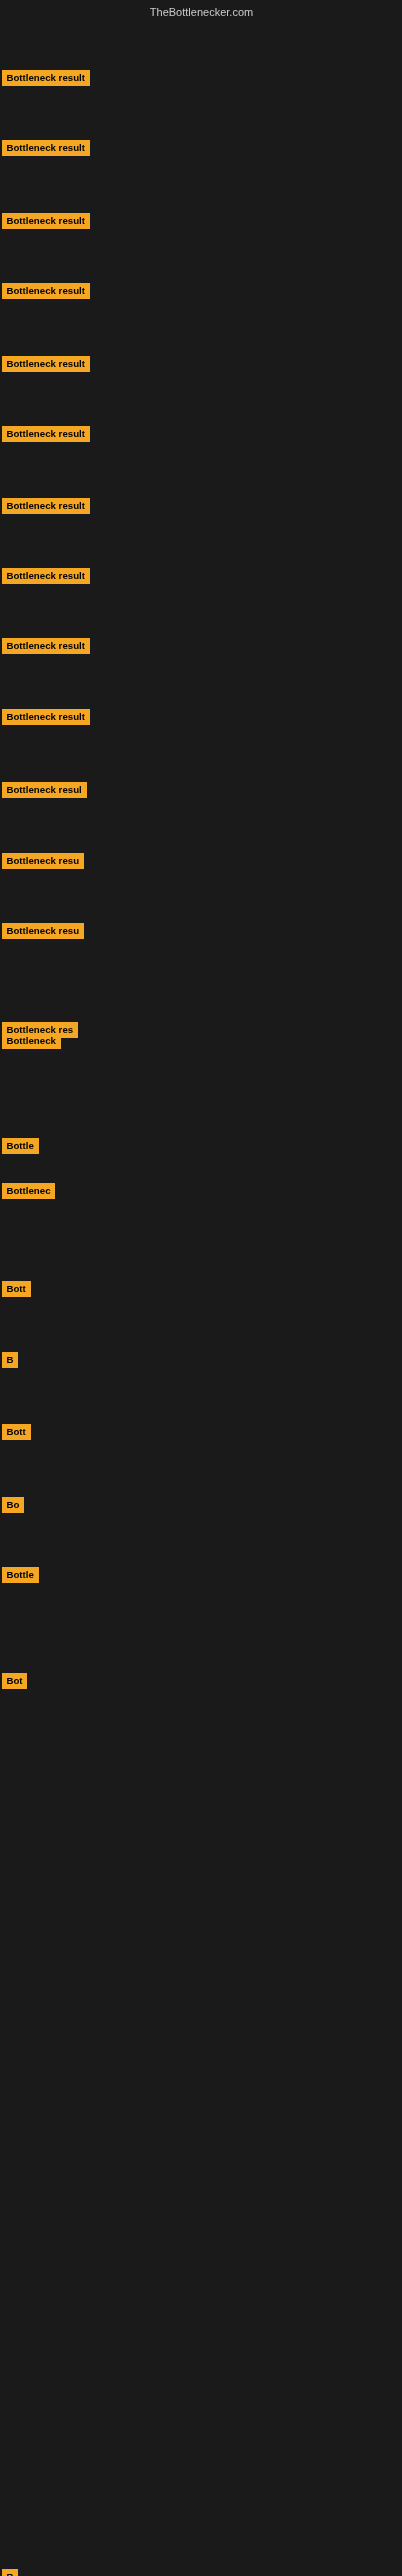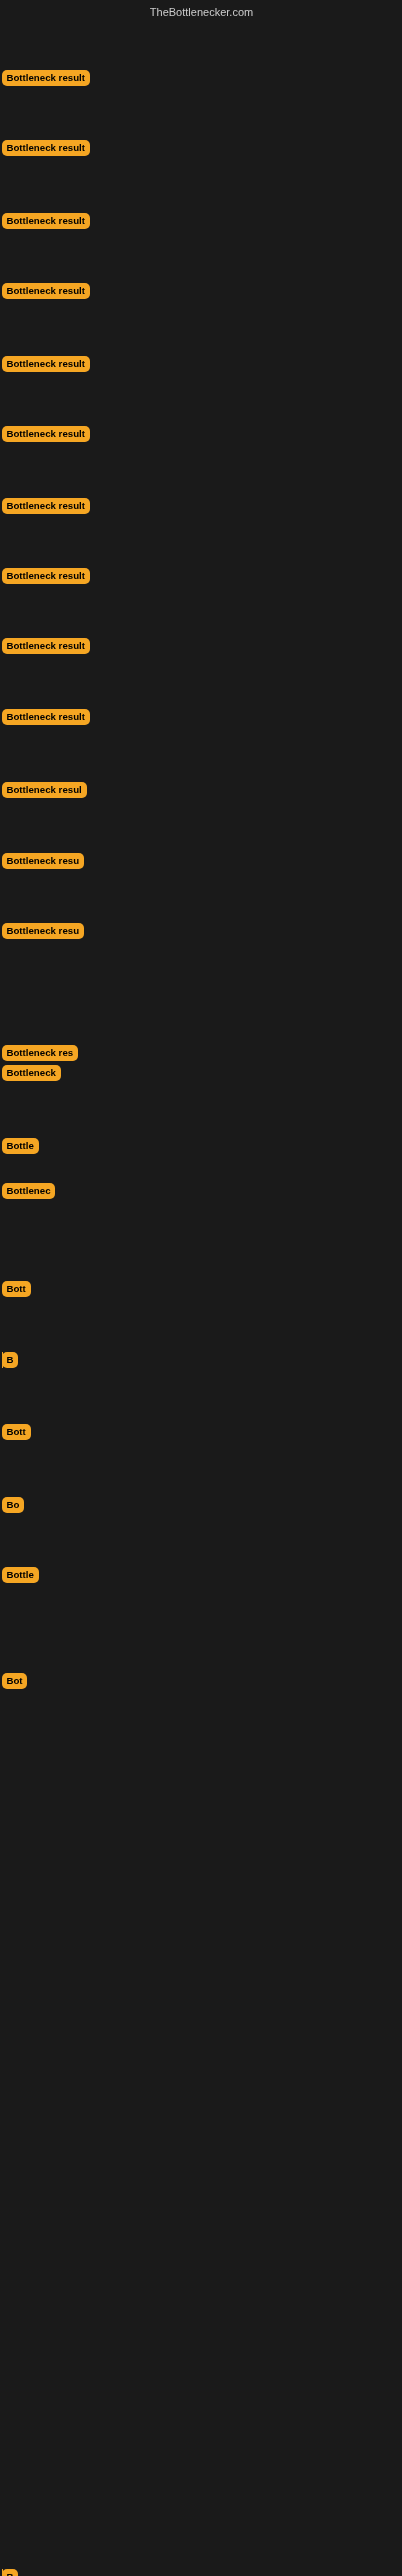--- a/index.html
+++ b/index.html
@@ -21,21 +21,21 @@
       padding: 6.4px 0;
       font-weight: normal;
     }
     .bottleneck-badge {
       background-color: #f5a623;
       color: #000;
       font-size: 9.7px;
       font-weight: bold;
       padding: 2.4px 4.8px;
       display: inline-block;
-      border-radius: 5px;
+      border-radius: 0;
       position: absolute;
       left: 1.6px;
       white-space: nowrap;
       overflow: hidden;
     }
     .cursor-line {
       position: absolute;
       left: 1.6px;
       width: 1.6px;
       height: 16px;
@@ -54,22 +54,22 @@
     <div class="bottleneck-badge" style="top: 258px; max-width: 101px;">Bottleneck result</div>
     <div class="bottleneck-badge" style="top: 331px; max-width: 102px;">Bottleneck result</div>
     <div class="bottleneck-badge" style="top: 401px; max-width: 104px;">Bottleneck result</div>
     <div class="bottleneck-badge" style="top: 473px; max-width: 103px;">Bottleneck result</div>
     <div class="bottleneck-badge" style="top: 543px; max-width: 101px;">Bottleneck result</div>
     <div class="bottleneck-badge" style="top: 613px; max-width: 98px;">Bottleneck result</div>
     <div class="bottleneck-badge" style="top: 684px; max-width: 97px;">Bottleneck result</div>
     <div class="bottleneck-badge" style="top: 757px; max-width: 90px; text-align: right;">Bottleneck resul</div>
     <div class="bottleneck-badge" style="top: 828px; max-width: 85px;">Bottleneck resu</div>
     <div class="bottleneck-badge" style="top: 898px; max-width: 84px;">Bottleneck resu</div>
-    <div class="bottleneck-badge" style="top: 1020px; max-width: 77px; text-align: center;">Bottleneck res</div>
-    <div class="bottleneck-badge" style="top: 1040px; max-width: 66px;">Bottleneck</div>
+    <div class="bottleneck-badge" style="top: 997px; max-width: 77px; text-align: center;">Bottleneck res</div>
+    <div class="bottleneck-badge" style="top: 1008px; max-width: 66px;">Bottleneck</div>
     <div class="bottleneck-badge" style="top: 1113px; max-width: 43px;">Bottle</div>
     <div class="bottleneck-badge" style="top: 1158px; max-width: 58px;">Bottlenec</div>
     <div class="bottleneck-badge" style="top: 1256px; max-width: 34px;">Bott</div>
     <div class="cursor-line" style="top: 1327px;"></div>
     <div class="bottleneck-badge" style="top: 1327px; max-width: 17.7px;">B</div>
     <div class="bottleneck-badge" style="top: 1399px; max-width: 34px;">Bott</div>
     <div class="bottleneck-badge" style="top: 1472px; max-width: 24px;">Bo</div>
     <div class="bottleneck-badge" style="top: 1542px; max-width: 43px;">Bottle</div>
     <div class="bottleneck-badge" style="top: 1615px; max-width: 31px; margin-top: 33px;">Bot</div>
     <div class="cursor-line" style="top: 2544px;"></div>

